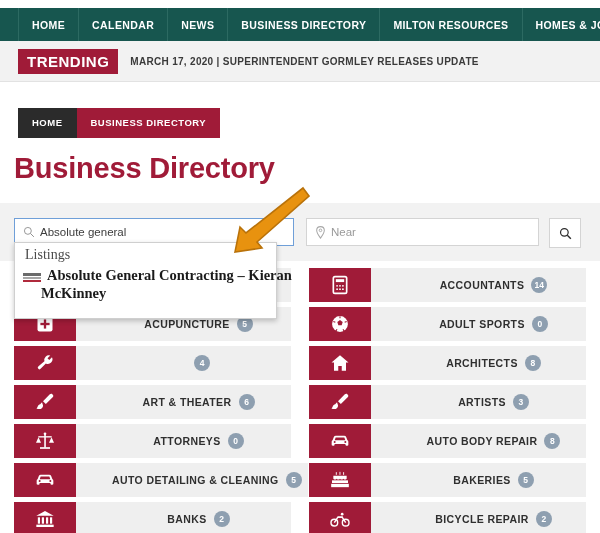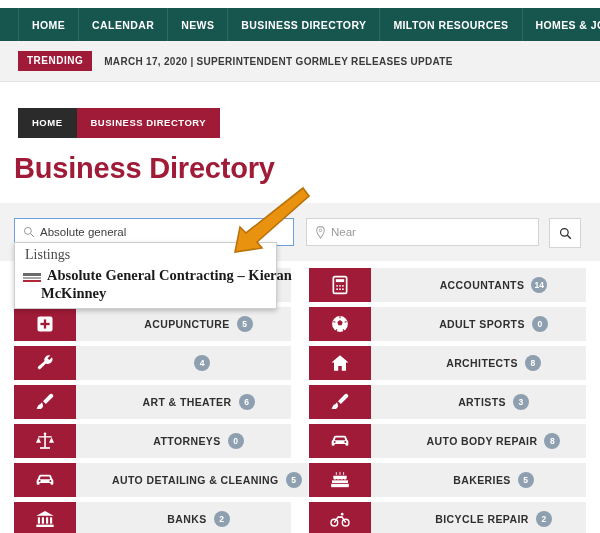--- a/index.html
+++ b/index.html
@@ -27,21 +27,21 @@
   .topnav .nav-item:last-child { border-right:none; }
 
   
   .trending-bar {
     position:absolute; left:0; top:41px; width:600px; height:41px;
     background:#f2f2f2; border-bottom:1px solid #e2e2e2;
     display:flex; align-items:center;
   }
   .trending-badge {
     margin-left:18px; background:#a01b38; color:#fff;
-    font-size:10px; font-weight:bold; letter-spacing:0.5px;
+    font-size:15px; font-weight:bold; letter-spacing:0.5px;
     padding:5px 9px; line-height:1;
   }
   .trending-text {
     margin-left:12px; color:#3a3a3a; font-size:10px;
     font-weight:bold; letter-spacing:0.3px; white-space:nowrap;
   }
 
   
   .crumbs { position:absolute; left:18px; top:108px; display:flex; }
   .crumb {
@@ -81,21 +81,21 @@
   .autocomplete {
     position:absolute; left:14px; top:242px; width:263px;
     background:#fff; border:1px solid #cfcfcf;
     box-shadow:0 2px 5px rgba(0,0,0,.22);
     z-index:40; padding-bottom:1px;
   }
   .ac-head {
     font-family:"Liberation Serif", serif; font-size:14px; color:#4a4a4a;
     padding:4px 10px 2px 10px;
   }
-  .ac-item { display:flex; align-items:flex-start; padding:1px 6px 5px 8px; }
+  .ac-item { display:flex; align-items:flex-start; padding:1px 6px 15px 8px; }
   .ac-thumb { width:18px; height:10px; margin-top:6px; flex:none; position:relative; }
   .ac-thumb i { position:absolute; left:0; display:block; }
   .ac-thumb i.b1 { top:1px; width:18px; height:3px; background:#6b6b6b; }
   .ac-thumb i.b2 { top:5px; width:18px; height:2px; background:#a6a6a6; }
   .ac-thumb i.b3 { top:8px; width:18px; height:2px; background:#b02a3c; }
   .ac-text {
     font-family:"Liberation Serif", serif; font-size:14.5px; font-weight:bold;
     color:#1a1a1a; line-height:1.25; margin-left:6px;
     white-space:nowrap;
   }

